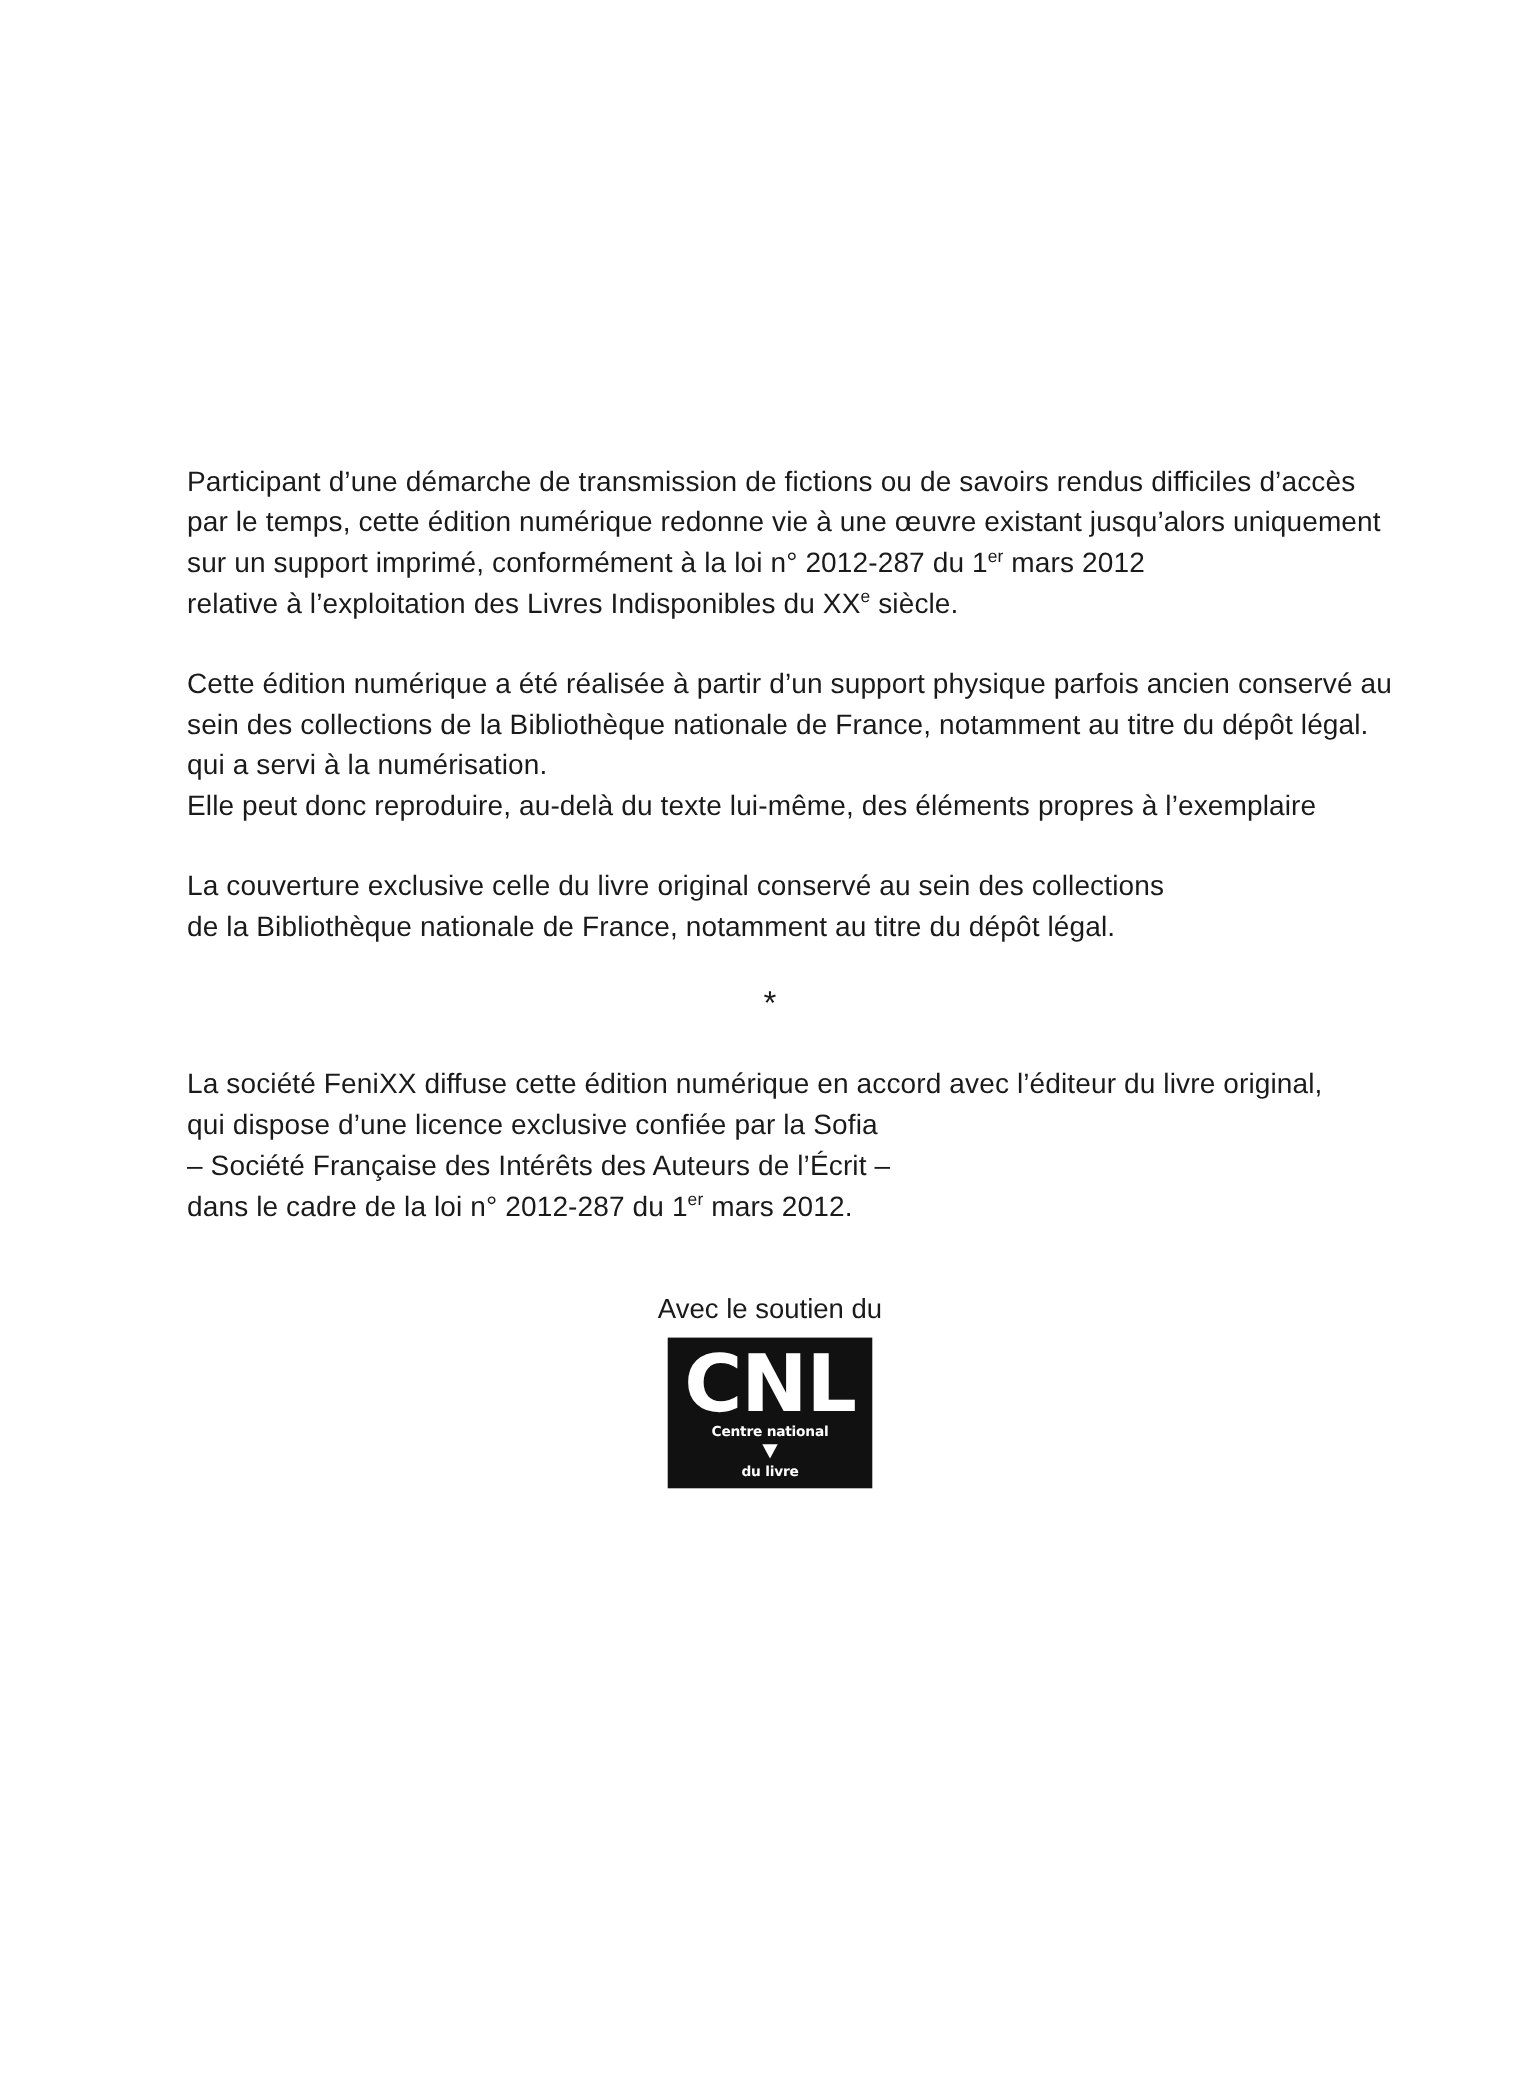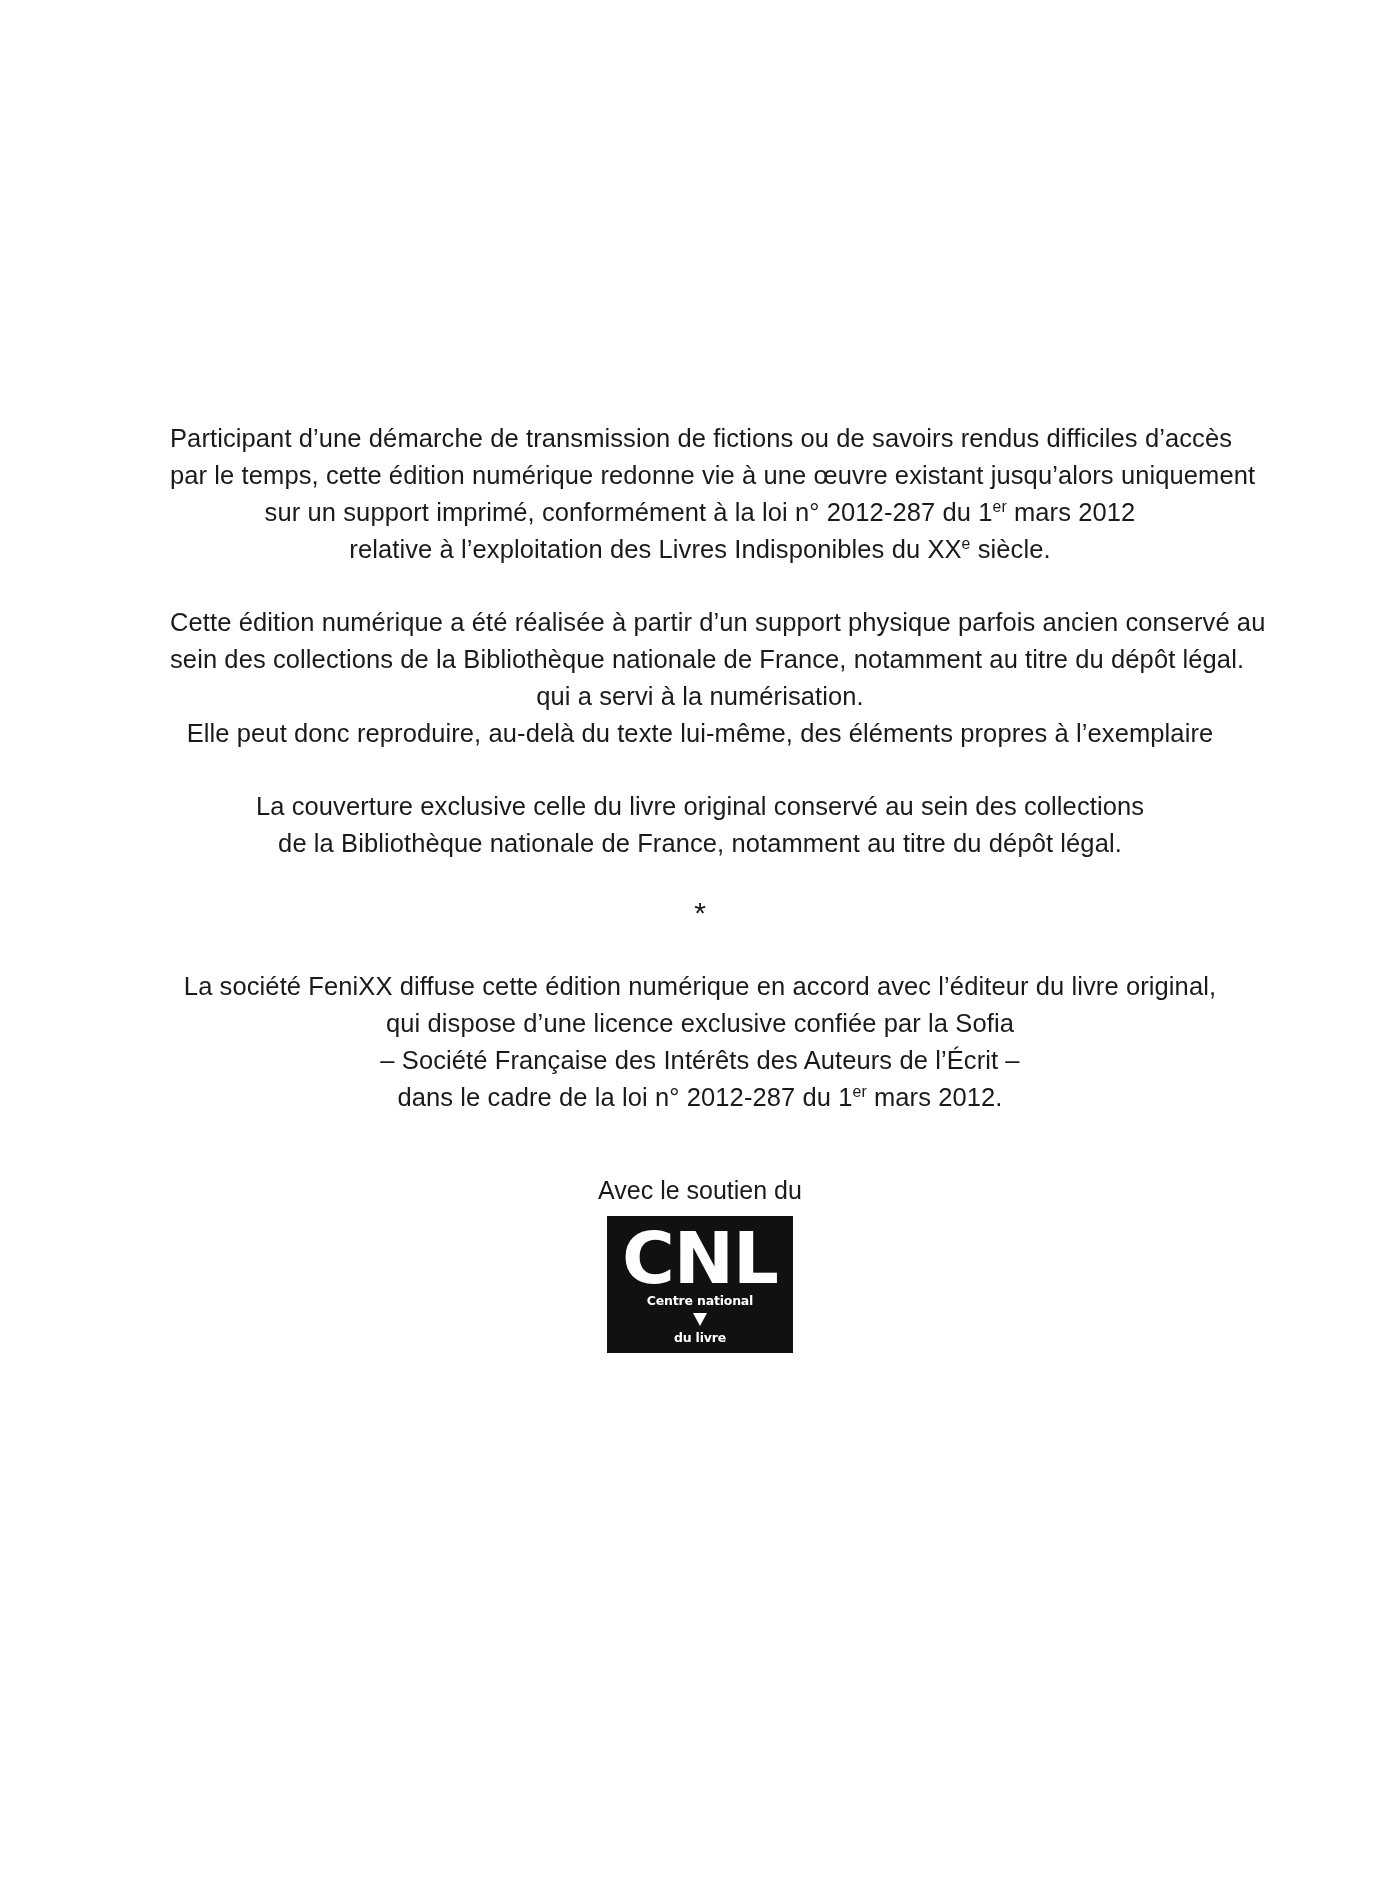--- a/index.html
+++ b/index.html
@@ -19,21 +19,21 @@
     width: 1400px;
     height: 1901px;
     box-sizing: border-box;
     padding: 0 170px;
     position: relative;
   }
   .spacer-top {
     height: 420px;
   }
   .para {
-    text-align: center;
+    text-align: left;
     font-size: 25.5px;
     line-height: 37px;
     margin: 0 0 36px 0;
     letter-spacing: 0.1px;
   }
   .para .line {
     display: block;
     white-space: nowrap;
   }
   sup {

